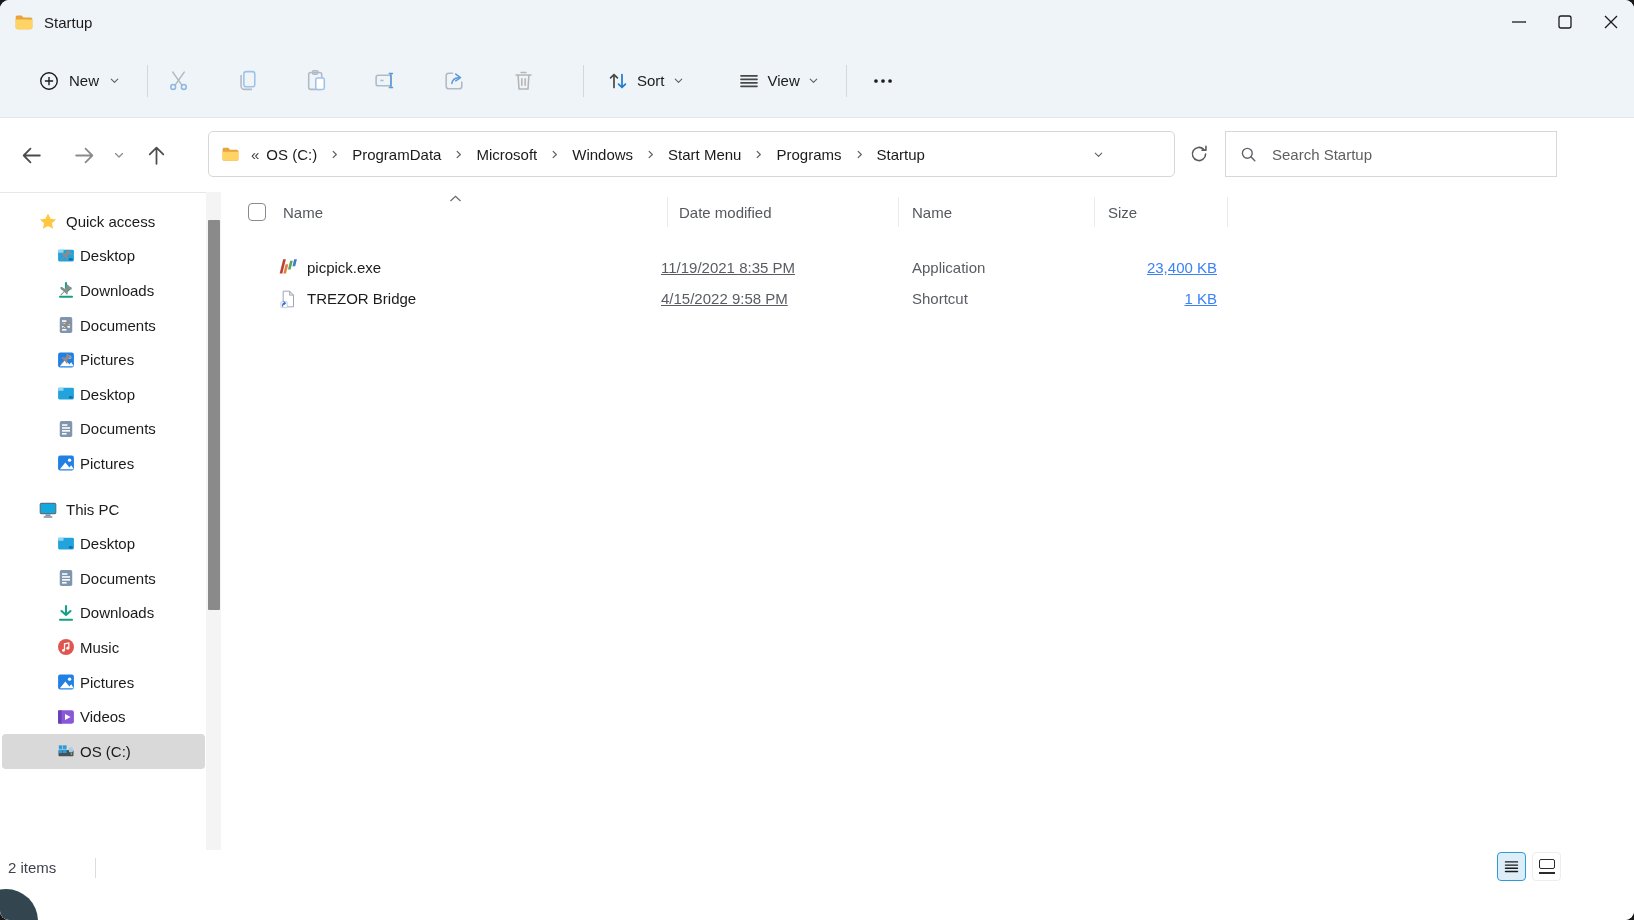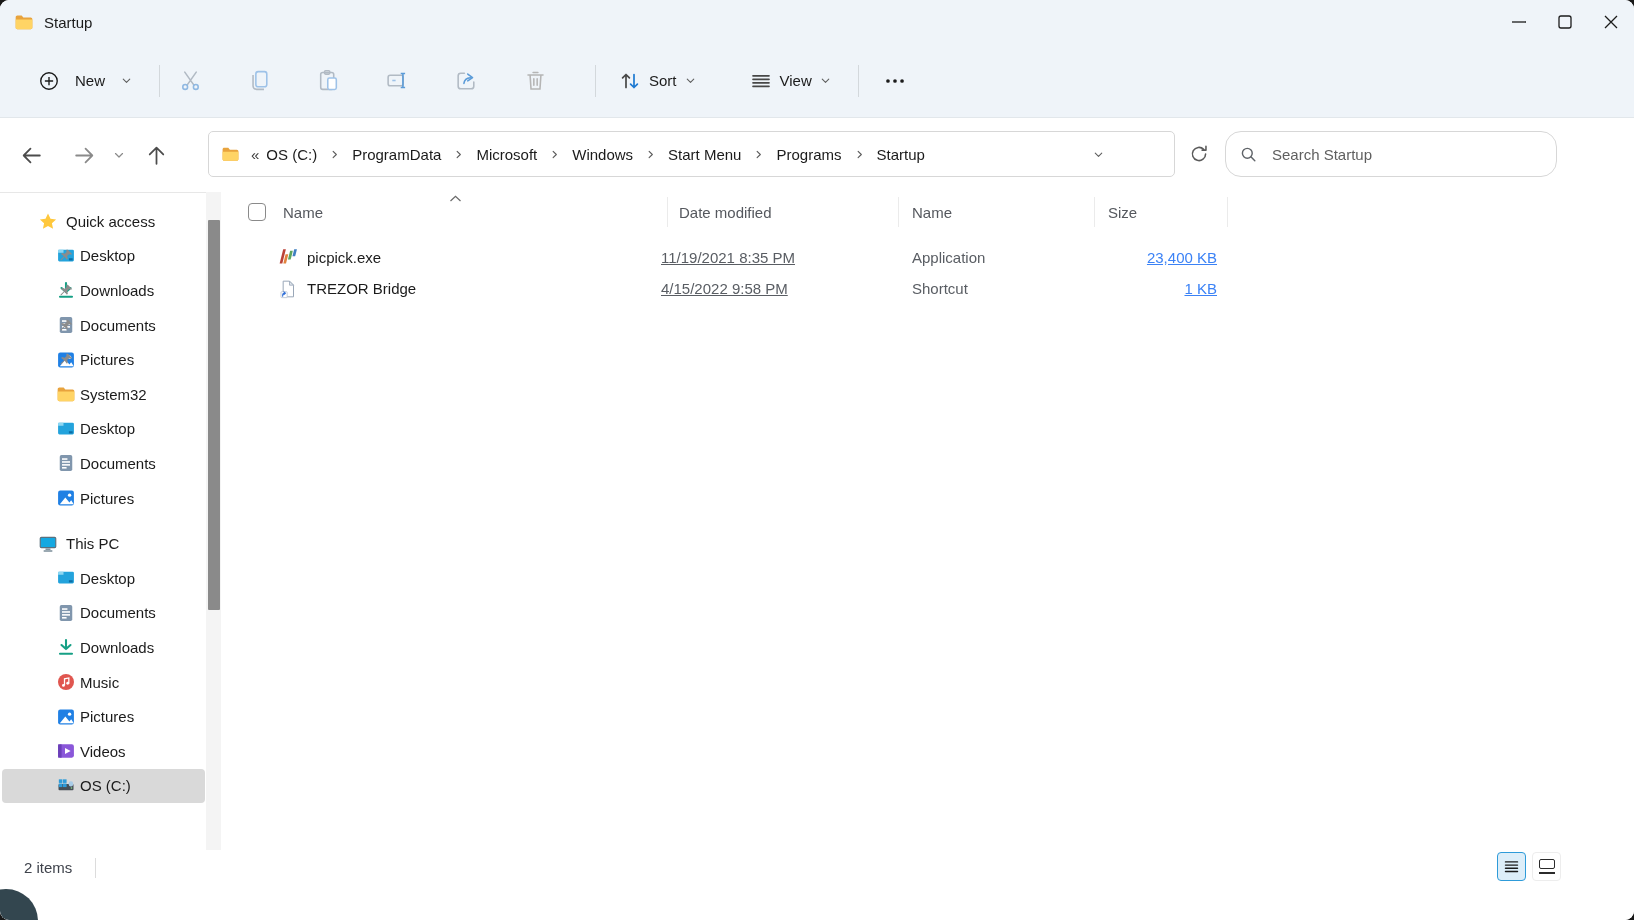--- a/index.html
+++ b/index.html
@@ -10,21 +10,21 @@
   
   .titlebar{position:absolute;left:0;top:0;width:100%;height:44px;background:#eff4f9;display:flex;align-items:center;}
   .titlebar .app-ic{margin-left:13px;width:22px;height:22px;}
   .title-text{margin-left:9px;font-size:15px;}
   .win-controls{position:absolute;right:0;top:0;height:44px;display:flex;}
   .wc-btn{width:46px;height:44px;display:flex;align-items:center;justify-content:center;background:transparent;border:none;cursor:pointer;}
 
   
   .toolbar{position:absolute;left:0;top:44px;width:100%;height:73px;background:#eff4f9;border-bottom:1px solid #e2e7eb;display:flex;align-items:center;}
   .tb-sep{width:1px;height:32px;background:#d3d8dc;}
-  .new-btn{margin-left:28px;display:flex;align-items:center;gap:15px;background:none;border:none;cursor:pointer;font-size:15px;color:#1b1b1b;padding:8px 10px;border-radius:4px;}
+  .new-btn{margin-left:28px;display:flex;align-items:center;gap:9px;background:none;border:none;cursor:pointer;font-size:15px;color:#1b1b1b;padding:8px 10px;border-radius:4px;}
   .sep1{margin-left:16px;}
   .tb-ic-btn{width:46px;height:46px;margin-left:23px;display:flex;align-items:center;justify-content:center;background:none;border:none;border-radius:4px;cursor:pointer;}
   .tb-ic-btn:first-of-type{margin-left:7px;}
   .sep2{margin-left:37px;}
   .drop-btn{display:flex;align-items:center;gap:7px;background:none;border:none;cursor:pointer;font-size:15px;color:#1b1b1b;padding:8px 10px;border-radius:4px;}
   .sort-btn{margin-left:12px;}
   .view-btn{margin-left:32px;}
   .sep3{margin-left:16px;}
   .more-btn{margin-left:16px;width:40px;height:40px;display:flex;align-items:center;justify-content:center;background:none;border:none;cursor:pointer;}
 
@@ -36,21 +36,21 @@
   .nav-fwd{width:24px;margin-left:29px;}
   .nav-hist{width:14px;margin-left:16px;}
   .nav-up{width:24px;margin-left:18px;}
   .addressbar{position:absolute;left:208px;top:13px;width:967px;height:46px;border:1px solid #d7d7d7;border-radius:5px;background:#fff;display:flex;align-items:center;padding-left:12px;box-sizing:border-box;cursor:text;}
   .addr-folder{width:19px;height:19px;margin-right:11px;}
   .addr-collapsed{color:#3c3c3c;font-size:15px;margin-right:4px;}
   .crumb{font-size:15px;color:#1b1b1b;padding:2px 3px;border-radius:3px;cursor:pointer;white-space:nowrap;}
   .crumb-sep{margin:0 9px;display:inline-flex;}
   .addr-chevron{position:absolute;right:63px;top:0;height:44px;display:flex;align-items:center;background:none;border:none;cursor:pointer;}
   .refresh-btn{position:absolute;left:1184px;top:13px;height:46px;width:30px;display:flex;align-items:center;justify-content:center;background:none;border:none;cursor:pointer;}
-  .searchbox{position:absolute;left:1225px;top:13px;width:332px;height:46px;border:1px solid #d7d7d7;border-radius:16px;background:#fff;display:flex;align-items:center;padding-left:13px;box-sizing:border-box;}
+  .searchbox{position:absolute;left:1225px;top:13px;width:332px;height:46px;border:1px solid #d7d7d7;border-radius:0;background:#fff;display:flex;align-items:center;padding-left:13px;box-sizing:border-box;}
   .searchbox .ic{margin-right:12px;}
   .searchbox input{border:none;outline:none;font-size:15px;font-family:inherit;color:#1b1b1b;width:250px;background:transparent;}
   .searchbox input::placeholder{color:#5f5f5f;}
 
   
   .sidebar{position:absolute;left:0;top:192px;width:207px;height:658px;padding-top:12px;box-sizing:border-box;overflow:hidden;}
   .sb-item{position:relative;height:34.6px;display:flex;align-items:center;margin:0 2px;border-radius:4px;cursor:pointer;white-space:nowrap;}
   .sb-item.gap{margin-top:11px;}
   .sb-item.selected{background:#d9d9d9;}
   .sb-item .ic{width:20px;height:20px;position:absolute;left:36px;}
@@ -64,32 +64,32 @@
   .sb-thumb{position:absolute;left:1.5px;top:28px;width:12px;height:390px;background:#8a8a8a;border-radius:1px;cursor:pointer;}
 
   
   .main{position:absolute;left:221px;top:192px;width:1413px;height:658px;background:#fff;}
   .list-header{position:relative;height:40px;}
   .hdr-checkbox{position:absolute;left:27px;top:11px;width:18px;height:18px;border:1.4px solid #8a8a8a;border-radius:4px;background:#fff;box-sizing:border-box;cursor:pointer;}
   .hdr-label{position:absolute;top:0;height:40px;display:flex;align-items:center;font-size:15px;color:#55585e;cursor:pointer;}
   .h-name{left:62px;}.h-date{left:458px;text-align:right;}.h-type{left:691px;}.h-size{left:887px;}
   .hdr-sep{position:absolute;top:5px;width:1px;height:30px;background:#ebebeb;}
   .sort-caret{position:absolute;left:227px;top:1px;}
-  .rows{position:relative;margin-top:10px;}
+  .rows{position:relative;margin-top:20px;}
   .row{position:relative;height:31px;cursor:pointer;}
   .cell{position:absolute;top:0;height:31px;display:flex;align-items:center;font-size:15px;}
   .c-ficon{left:56px;width:21px;height:31px;}
   .c-name{left:86px;color:#1b1b1b;}
   .c-date{left:440px;color:#595d63;text-decoration:underline;}
   .c-type{left:691px;color:#595d63;}
   .c-size{right:417px;color:#3b82f6;text-decoration:underline;}
 
   
   .statusbar{position:absolute;left:0;top:850px;width:100%;height:70px;background:#fff;}
-  .items-count{position:absolute;left:24px;top:9px;font-size:15px;color:#3f434c;}
+  .items-count{position:absolute;left:8px;top:9px;font-size:15px;color:#3f434c;}
   .status-sep{position:absolute;left:95px;top:8px;width:1px;height:20px;background:#dcdcdc;}
   .view-toggles{position:absolute;top:2px;right:73px;display:flex;gap:6px;}
   .vt-btn{width:29px;height:29px;border-radius:4px;display:flex;align-items:center;justify-content:center;cursor:pointer;box-sizing:border-box;background:#fff;border:1px solid #ededed;padding:0;}
   .vt-btn.active{border:1.6px solid #2e9bd9;background:#ddeef9;}
   .thumb-ic{width:16px;height:15px;position:relative;}
   .thumb-ic .rect{position:absolute;left:0;top:0;width:16px;height:10px;border:1.7px solid #2b2b2b;border-radius:2px;box-sizing:border-box;}
   .thumb-ic .bar{position:absolute;left:0;bottom:0;width:16px;height:1.7px;background:#2b2b2b;}
 
   
   .cursor-blob{position:absolute;left:-26px;top:889px;width:64px;height:64px;border-radius:50%;background:#33464f;}
@@ -420,29 +420,20 @@
             <circle cx="16.3" cy="8.6" r="2" fill="#fff"></circle>
             <path d="M4.6 19.4l6.6-8.1 4.9 6 2.1-2.5 3.2 4.6z" fill="#fff"></path>
           </svg>
         </span>
         <span class="sb-label">Pictures</span>
         <span class="ic sb-pin">
           <svg xmlns="http://www.w3.org/2000/svg" width="15" height="15" viewBox="0 0 24 24" fill="#8c8c8c">
             <path d="M14.2 2.8l7 7-1.9.6-3.4-.3-2.8 2.8 1 4.4-1.5 1.5-3.5-4.7-5.4 5.4-1.3.2.2-1.3 5.4-5.4-4.7-3.5 1.5-1.5 4.4 1 2.8-2.8-.3-3.4z"></path>
           </svg>
         </span>
-      </div>
-      <div class="sb-item lvl2">
-        <span class="ic">
-          <svg xmlns="http://www.w3.org/2000/svg" width="20" height="20" viewBox="0 0 24 24">
-            <path d="M2 6.2c0-1.1.9-2 2-2h5.2l2 2.4H20c1.1 0 2 .9 2 2v10c0 1.1-.9 2-2 2H4c-1.1 0-2-.9-2-2z" fill="#e8a33d"></path>
-            <path d="M2 9h20v9.6c0 1.1-.9 2-2 2H4c-1.1 0-2-.9-2-2z" fill="#ffd465"></path>
-          </svg>
-        </span>
-        <span class="sb-label">System32</span>
       </div>
       <div class="sb-item lvl2">
         <span class="ic">
           <svg xmlns="http://www.w3.org/2000/svg" width="20" height="20" viewBox="0 0 24 24">
             <rect x="2.5" y="4.5" width="19" height="14" rx="1.6" fill="#23a3dc"></rect>
             <rect x="2.5" y="4.5" width="6.5" height="3.6" fill="#8ed7f2"></rect>
             <rect x="15.5" y="14.7" width="4.5" height="2.6" fill="#0d6ea5"></rect>
           </svg>
         </span>
         <span class="sb-label">Desktop</span>

